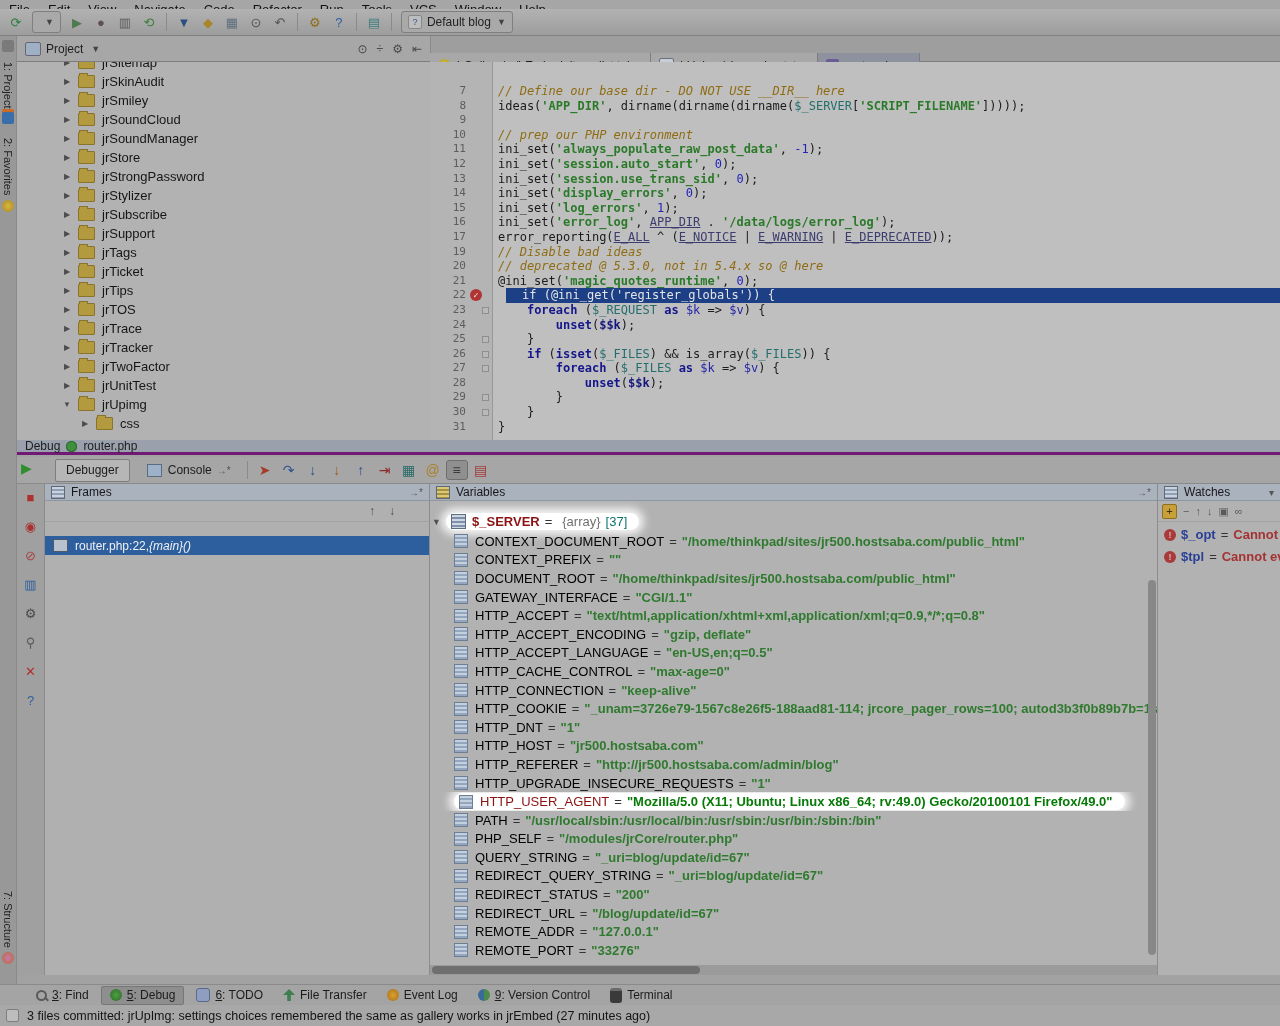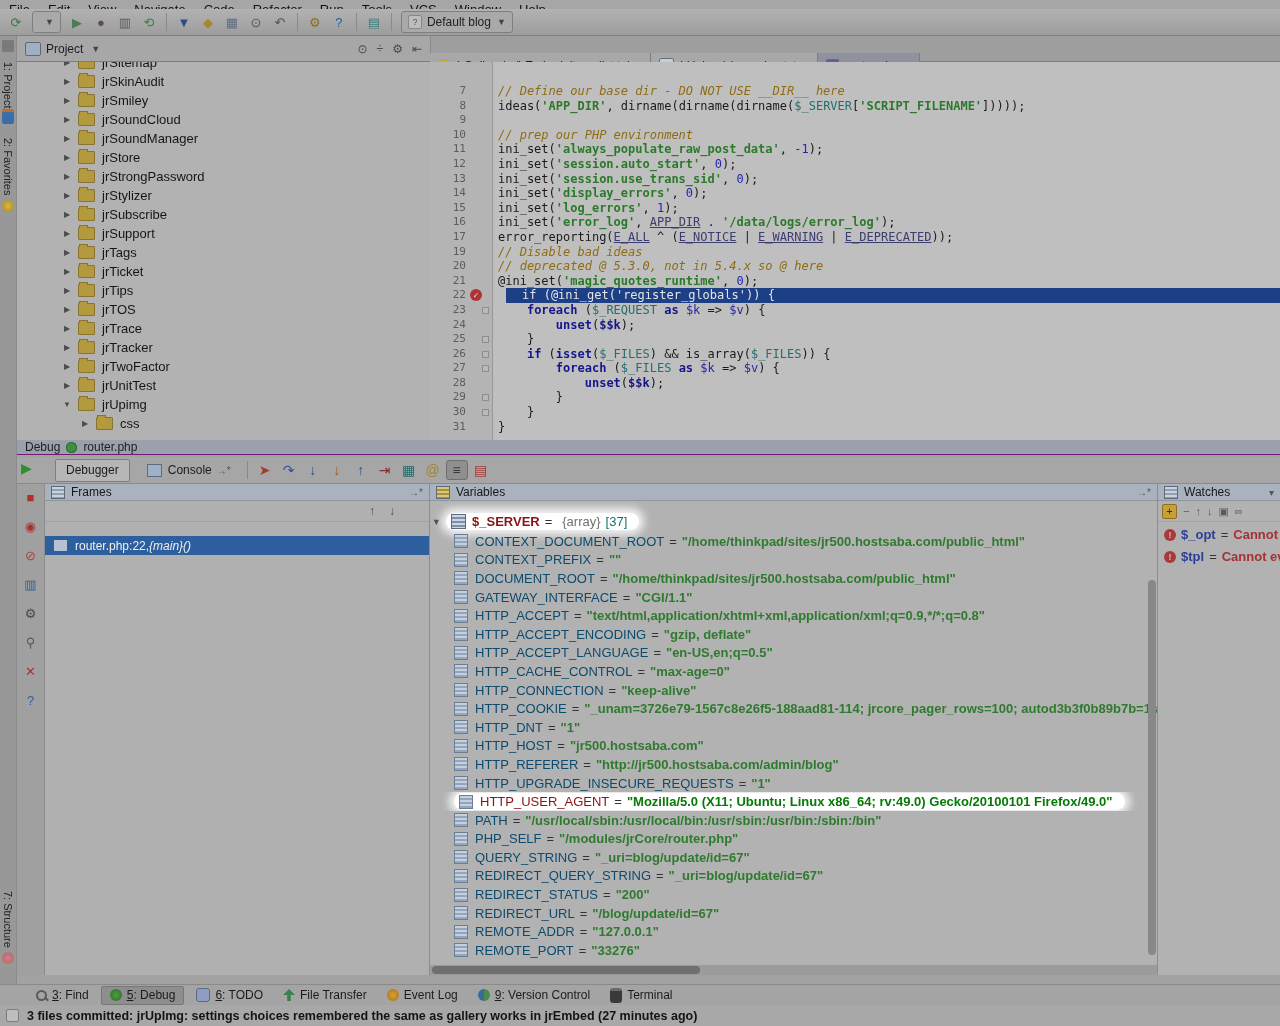--- a/index.html
+++ b/index.html
@@ -67,21 +67,21 @@
   .cm-s{color:#2a7a2a;font-weight:bold}
   .cm-p{color:#1b1b1b}
   .cm-n{color:#2323b8}
   .cm-k{color:#16168c;font-weight:bold}
   .cm-k2{color:#3c3c6e;text-decoration:underline}
   .cm-v{color:#256e6e}
   .cm-v2{color:#2626a8}
   .cm-b{color:#15157e;font-weight:bold}
   .cm-x{color:#e4e4e4}
   
-  #debug-header{position:absolute;left:17px;top:440px;width:1263px;height:15px;background:#9aa1ad;border-bottom:1px solid #701a75;
+  #debug-header{position:absolute;left:17px;top:440px;width:1263px;height:15px;background:#9aa1ad;border-bottom:3px solid #701a75;
                 display:flex;align-items:center;font-size:12px;box-sizing:border-box;}
   #debug-header .bug{width:11px;height:11px;border-radius:50%;background:#3f8f3f;margin:0 6px;box-shadow:0 0 0 1px #2d6a2d inset;}
   #debug-tabs{position:absolute;left:17px;top:457px;width:1263px;height:27px;background:#a6a6a6;border-bottom:1px solid #8a8a8a;
               display:flex;align-items:center;box-sizing:border-box;font-size:12px;}
   .dbg-tab{height:21px;display:flex;align-items:center;padding:0 10px;margin-left:6px;border:1px solid transparent;border-radius:2px;color:#1c1c1c;}
   .dbg-tab.active{background:#b6b6b6;border-color:#7e7e7e;}
   .dbg-tab .cicon{width:13px;height:11px;background:#9db1c8;border:1px solid #5b6b80;margin-right:6px;}
   .float-mark{color:#555;font-size:10px;margin-left:5px;}
   .step-icon{width:22px;height:20px;display:flex;align-items:center;justify-content:center;font-size:14px;margin:0 1px;border-radius:3px;}
   .step-icon.pressed{background:#8f8f8f;border:1px solid #6e6e6e;box-sizing:border-box;}
@@ -104,21 +104,21 @@
   
   #variables{position:absolute;left:430px;top:484px;width:728px;height:491px;background:#b2b2b2;border-right:1px solid #8c8c8c;
              box-sizing:border-box;overflow:hidden;font-size:13px;}
   #var-root-row{margin:10px 0 0 2px;height:21px;display:flex;align-items:center;white-space:nowrap;}
   .twisty{width:12px;font-size:9px;color:#3f3f3f;margin-right:2px;}
   .spotlight{display:inline-flex;align-items:center;background:#ffffff;border-radius:9px;padding:1px 12px 1px 5px;
              box-shadow:0 0 9px 5px rgba(255,255,255,0.85);}
   .stack-icon{width:13px;height:13px;margin-right:6px;background:repeating-linear-gradient(#cdd6e2 0 2px,#7e91a8 2px 4px);border:1px solid #5c6c80;}
   .var-icon{width:12px;height:12px;margin-right:7px;background:repeating-linear-gradient(#c4d0de 0 2px,#93a6bd 2px 4px);border:1px solid #6c7e94;flex:none;}
   .var-row{height:18.6px;display:flex;align-items:center;white-space:nowrap;overflow:hidden;padding-left:24px;}
-  .var-name{color:#0c4a6e;}
+  .var-name{color:#000000;}
   .var-eq{color:#333;margin:0 5px;}
   .var-val{color:#2f7a2f;font-weight:bold;}
   .hl-name{color:#8b1212;}
   .hl-val{color:#067a06;font-weight:bold;}
   .root-name{color:#8b1212;font-weight:bold;}
   .root-type{color:#707070;margin-left:5px;}
   .root-size{color:#0f766e;margin-left:5px;}
   #var-vscroll{position:absolute;right:1px;top:96px;width:8px;height:375px;background:#888888;border-radius:4px;}
   #var-hscroll{position:absolute;left:0;bottom:0;width:728px;height:10px;background:#9b9b9b;}
   #var-hscroll .thumb{position:absolute;left:2px;top:1px;width:268px;height:8px;background:#6f6f6f;border-radius:4px;}
@@ -139,21 +139,21 @@
   .bb-icon{width:12px;height:12px;margin-right:5px;border-radius:3px;flex:none;}
   .bbi-search{border:2px solid #5a5a5a;border-radius:50%;width:7px;height:7px;position:relative;}
   .bbi-search:after{content:"";position:absolute;left:6px;top:6px;width:5px;height:2px;background:#5a5a5a;transform:rotate(45deg);}
   .bbi-bug{background:radial-gradient(circle,#4f9f3f,#2d6a2d);border-radius:50%;}
   .bbi-todo{background:#8f9ec0;border:1px solid #5a6a8a;}
   .bbi-transfer{background:#3f7f4f;clip-path:polygon(50% 0,100% 50%,65% 50%,65% 100%,35% 100%,35% 50%,0 50%);}
   .bbi-event{background:radial-gradient(circle,#d8a030,#a87018);border-radius:50%;}
   .bbi-vcs{background:conic-gradient(#4a8a4a 0 50%,#3a6a9a 50% 100%);border-radius:50%;}
   .bbi-terminal{background:#3a3a3a;border-top:3px solid #6a6a6a;}
   #status-bar{position:absolute;left:0;top:1005px;width:1280px;height:21px;background:#a8a8a8;display:flex;align-items:center;
-              font-size:12.5px;color:#141414;padding-left:6px;box-sizing:border-box;font-weight:bold;}
+              font-size:12.5px;color:#141414;padding-left:6px;box-sizing:border-box;}
   #status-bar .sicon{width:11px;height:11px;background:#bdbdbd;border:1px solid #7e7e7e;margin-right:8px;border-radius:2px;}
 </style>
 </head>
 <body>
 
 <div id="app">
   <div id="menubar"><span class="menu-item">File</span><span class="menu-item">Edit</span><span class="menu-item">View</span><span class="menu-item">Navigate</span><span class="menu-item">Code</span><span class="menu-item">Refactor</span><span class="menu-item">Run</span><span class="menu-item">Tools</span><span class="menu-item">VCS</span><span class="menu-item">Window</span><span class="menu-item">Help</span></div>
   <div id="toolbar">
       <span class="tb-icon" style="color: rgb(47, 127, 63);">⟳</span>
       <span class="tb-combo">

